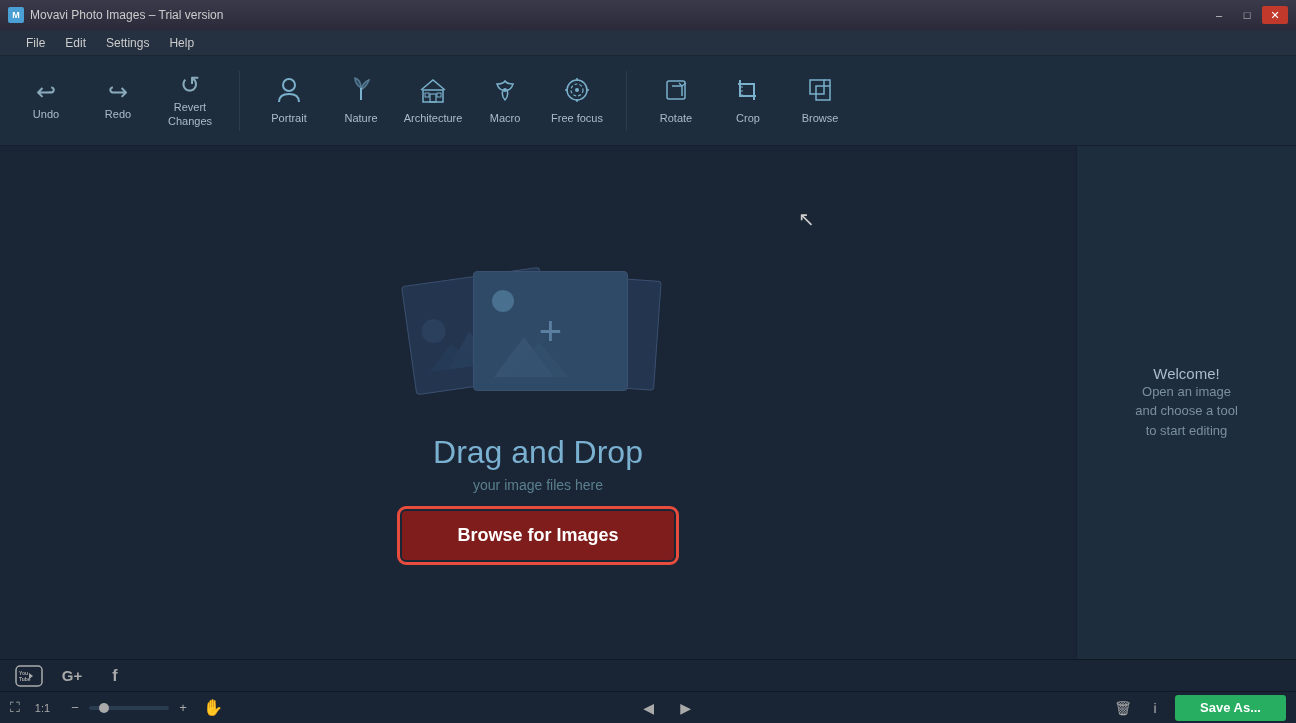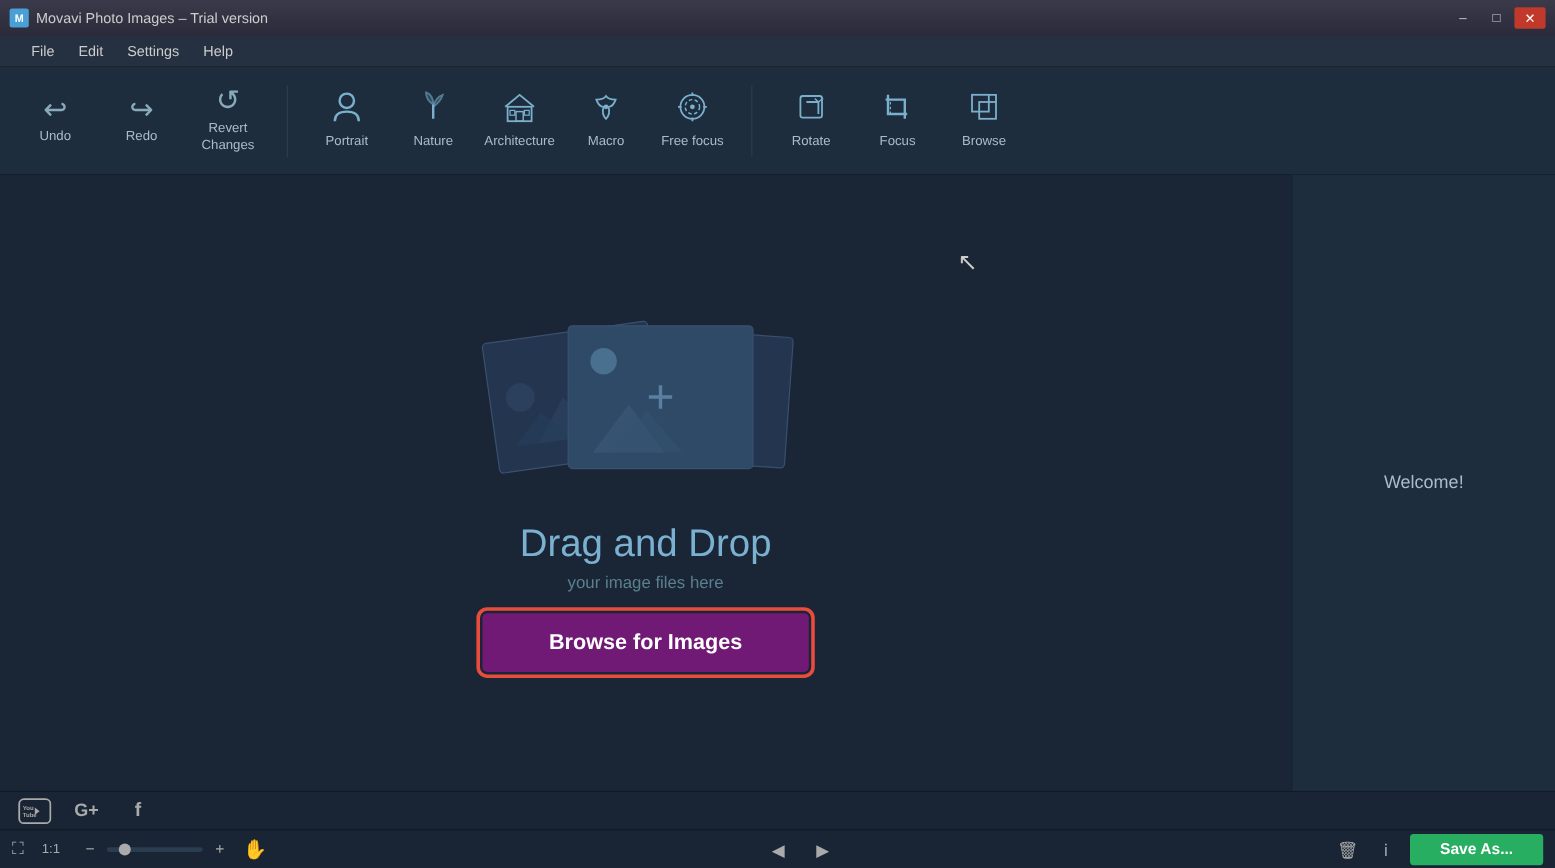--- a/index.html
+++ b/index.html
@@ -187,21 +187,21 @@
       font-size: 32px;
       color: #7ab0d0;
       font-weight: 300;
     }
     #drag-drop-subtext {
       font-size: 14px;
       color: #5a8090;
       margin-top: -12px;
     }
     #browse-btn {
-      background: #701a75;
+      background: #7f1d1d;
       color: white;
       font-size: 18px;
       font-weight: bold;
       padding: 14px 55px;
       border: none;
       border-radius: 4px;
       cursor: pointer;
       outline: 3px solid #e74c3c;
       outline-offset: 2px;
     }
@@ -442,21 +442,21 @@
       <span class="tb-label">Rotate</span>
     </div>
     <div class="toolbar-btn">
       <span class="tb-icon">
         <svg width="28" height="28" viewBox="0 0 28 28" fill="none">
           <path d="M6 4 L6 20 L22 20" stroke="#7ab0cc" stroke-width="2"></path>
           <path d="M4 8 L20 8 L20 24" stroke="#7ab0cc" stroke-width="2"></path>
           <rect x="8" y="8" width="12" height="12" stroke="#7ab0cc" stroke-width="1" stroke-dasharray="2 2" fill="none"></rect>
         </svg>
       </span>
-      <span class="tb-label">Focus</span>
+      <span class="tb-label">Crop</span>
     </div>
     <div class="toolbar-btn">
       <span class="tb-icon">
         <svg width="28" height="28" viewBox="0 0 28 28" fill="none">
           <rect x="4" y="4" width="14" height="14" stroke="#7ab0cc" stroke-width="1.5" fill="none"></rect>
           <rect x="10" y="10" width="14" height="14" stroke="#7ab0cc" stroke-width="1.5" fill="none"></rect>
           <path d="M18 4 L24 4 L24 10" stroke="#7ab0cc" stroke-width="1.5"></path>
         </svg>
       </span>
       <span class="tb-label">Browse</span>
@@ -500,20 +500,21 @@
       </div>
 
       <div id="drag-drop-text">Drag and Drop</div>
       <div id="drag-drop-subtext">your image files here</div>
       <button id="browse-btn">Browse for Images</button>
     </div>
   </div>
 
   <div id="right-panel">
     <div id="welcome-title">Welcome!</div>
+    <div id="welcome-desc">Open an image<br>and choose a tool<br>to start editing</div>
   </div>
 </div>
 
 <div id="social-bar">
   <div class="social-btn social-yt">
     <svg width="28" height="22" viewBox="0 0 28 22" fill="none">
       <rect x="1" y="1" width="26" height="20" rx="4" stroke="#aaa" stroke-width="1.5" fill="none"></rect>
       <text x="4" y="10" font-size="5" fill="#aaa" font-family="Arial">You</text>
       <text x="4" y="16" font-size="5" fill="#aaa" font-family="Arial">Tube</text>
       <polygon points="18,11 14,8 14,14" fill="#aaa"></polygon>

